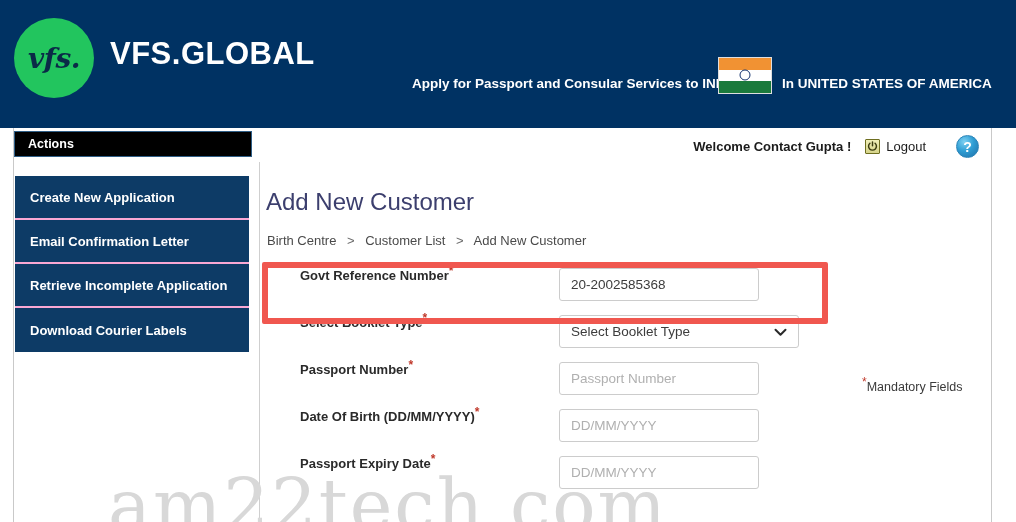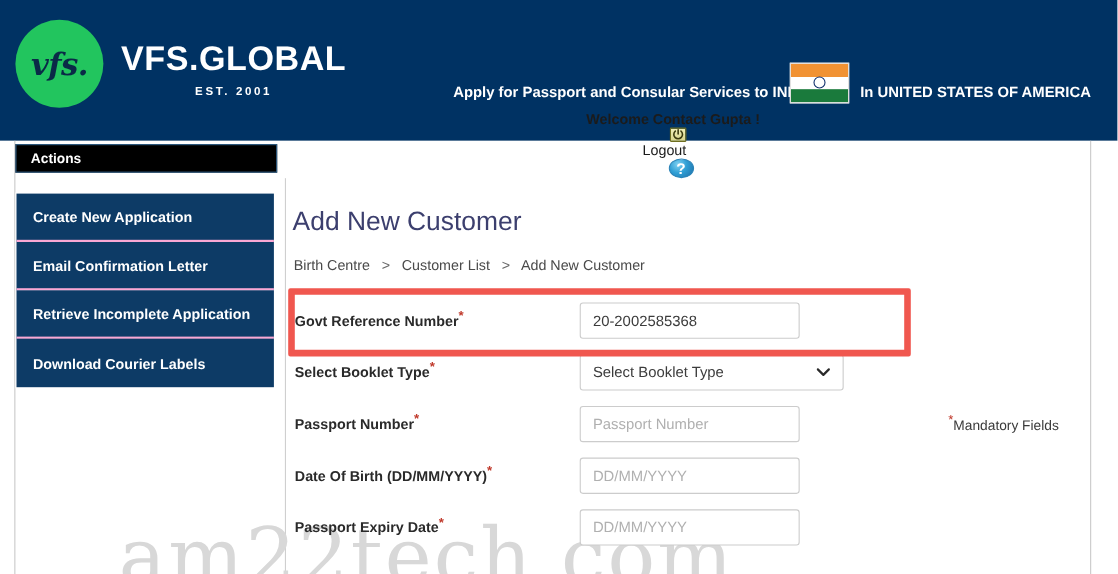--- a/index.html
+++ b/index.html
@@ -173,21 +173,20 @@
   }
 
   .welcome-bar {
     position: absolute;
     left: 259px; top: 3px;
     width: 732px; height: 31px;
     display: flex;
     align-items: center;
     justify-content: flex-end;
     padding-right: 12px;
-    flex-direction: column;
   }
   .welcome-text {
     font-size: 13px;
     font-weight: bold;
     color: #1b1b1b;
     margin-right: 14px;
   }
   .power-icon {
     width: 15px; height: 15px;
     border: 1px solid #6e6e20;
@@ -268,21 +267,22 @@
   .form {
     position: absolute;
     left: 259px; top: 140px;
     width: 575px;
     z-index: 8;
   }
   .form-row {
     position: relative;
     height: 47px;
     display: flex;
-    align-items: center;
+    align-items: flex-start;
+    padding-left: 32px;
   }
   .field-label {
     width: 268px;
     padding-left: 9px;
     font-size: 13px;
     font-weight: bold;
     color: #2a2a2a;
     white-space: nowrap;
   }
   .field-label .star {
@@ -345,21 +345,20 @@
 <div id="app">
 
   <div class="header">
 
     <div class="logo-badge">
       <span class="vfs-mark">vfs.</span>
     </div>
 
     <div class="brand-block">
       <div class="brand-name">VFS.GLOBAL</div>
-      <div class="brand-est">EST. 2001</div>
     </div>
 
     <div class="header-tagline">Apply for Passport and Consular Services to INDIA</div>
 
     <div class="flag">
       <div class="band saffron"></div>
       <div class="band white">
         <div class="chakra"></div>
       </div>
       <div class="band green"></div>

